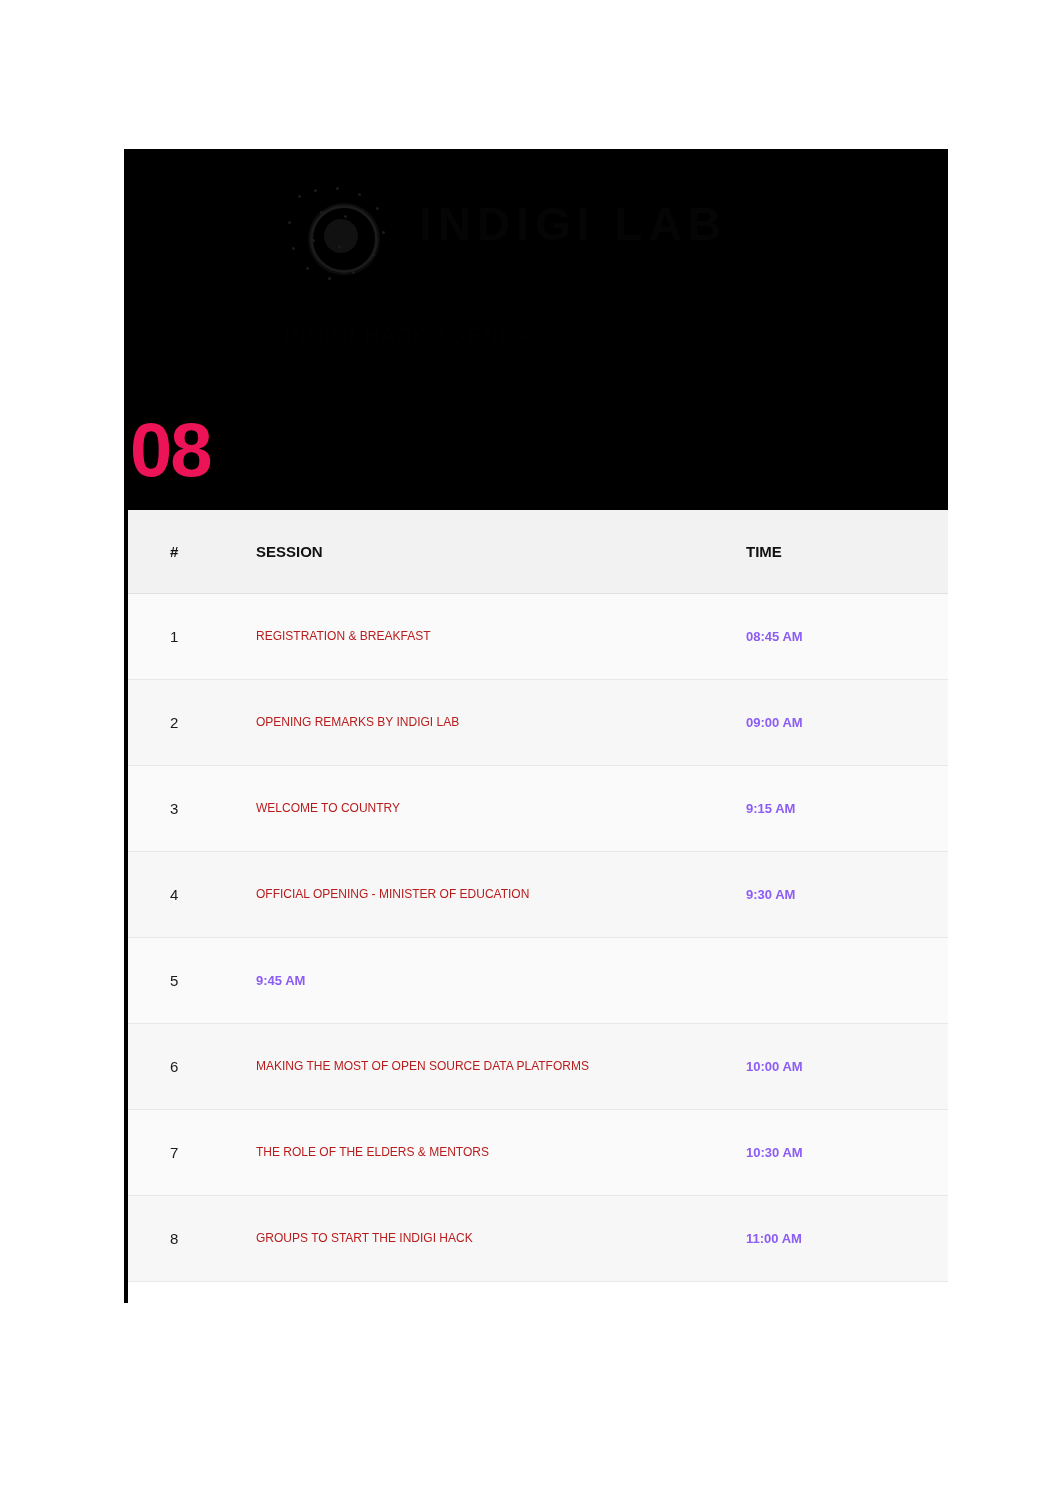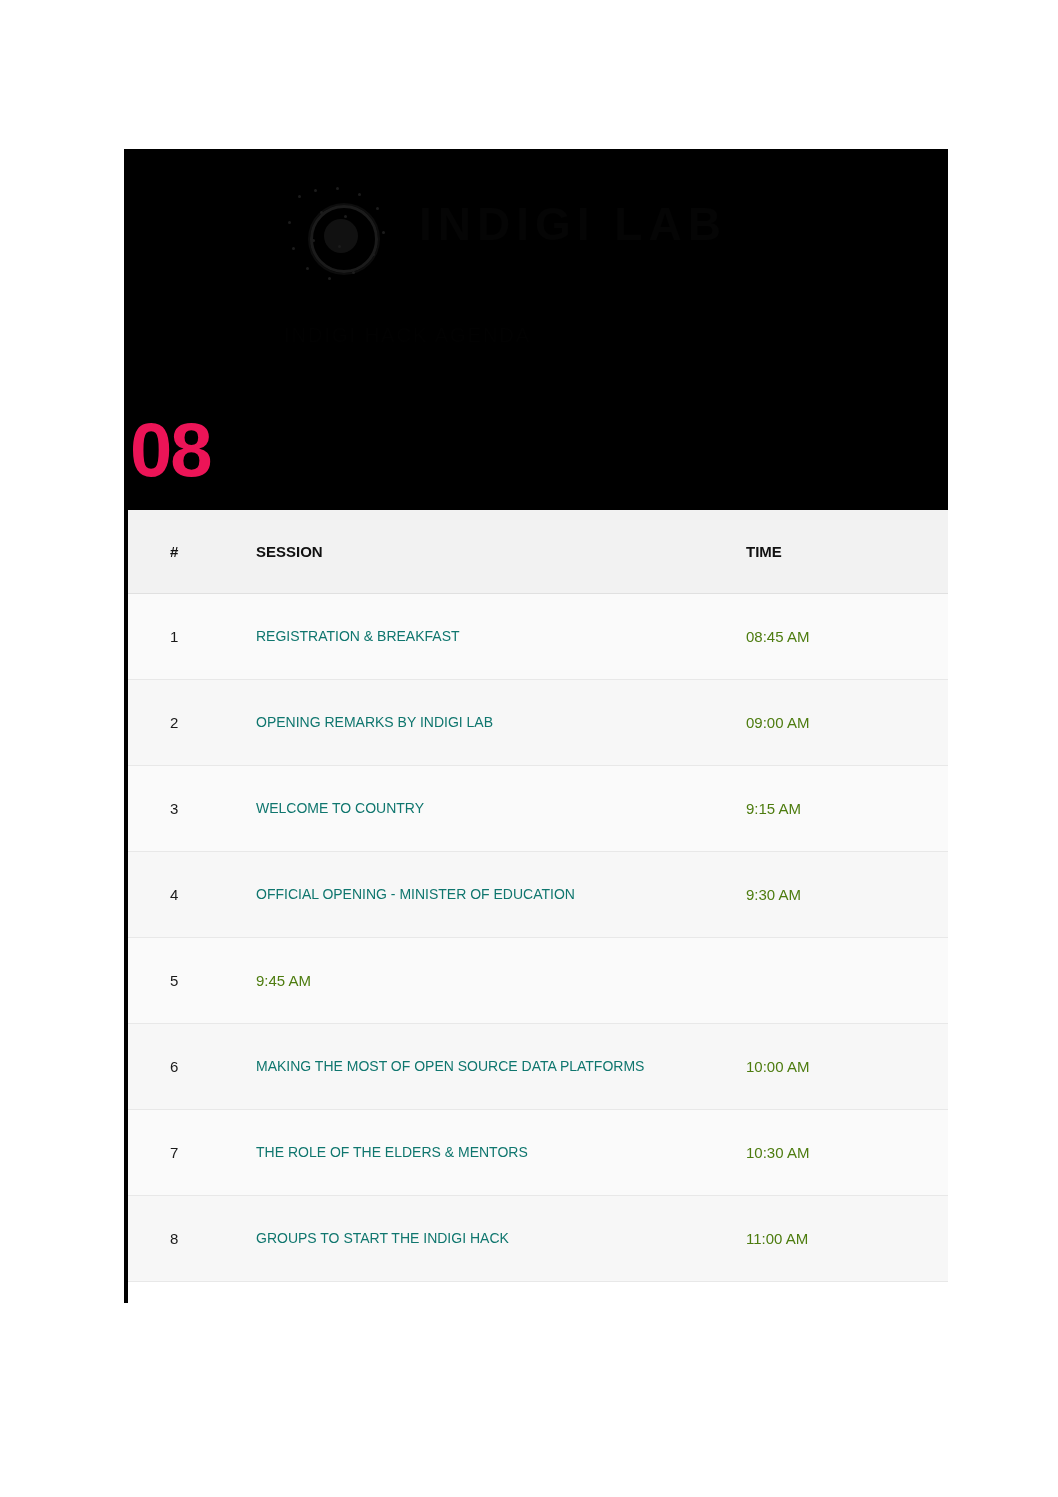--- a/index.html
+++ b/index.html
@@ -143,28 +143,29 @@
     width: 128px;
     padding-left: 42px;
     box-sizing: border-box;
     font-size: 15px;
     color: #1a1a1a;
   }
   .c-session {
     width: 490px;
     padding-right: 24px;
     box-sizing: border-box;
-    font-size: 14px;
-    color: #0f766e;
+    font-size: 12px;
+    color: #b91c1c;
     line-height: 1.45;
   }
   .c-time {
     flex: 1;
-    font-size: 15px;
-    color: #4d7c0f;
+    font-size: 13px;
+    color: #8b5cf6;
+    font-weight: bold;
   }
 
   .row.head .c-num,
   .row.head .c-session,
   .row.head .c-time {
     font-weight: bold;
     font-size: 15px;
     color: #111111;
   }
 </style>

